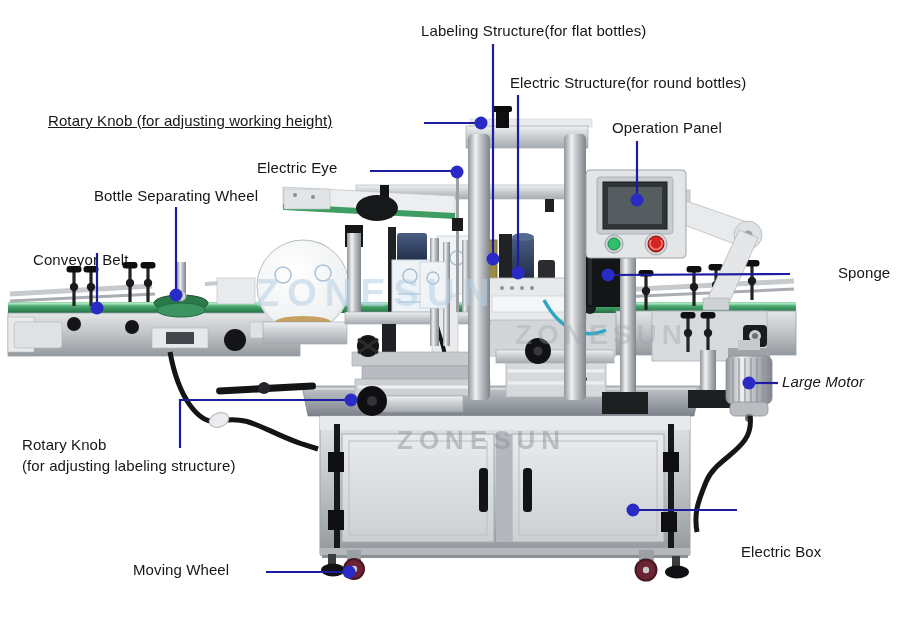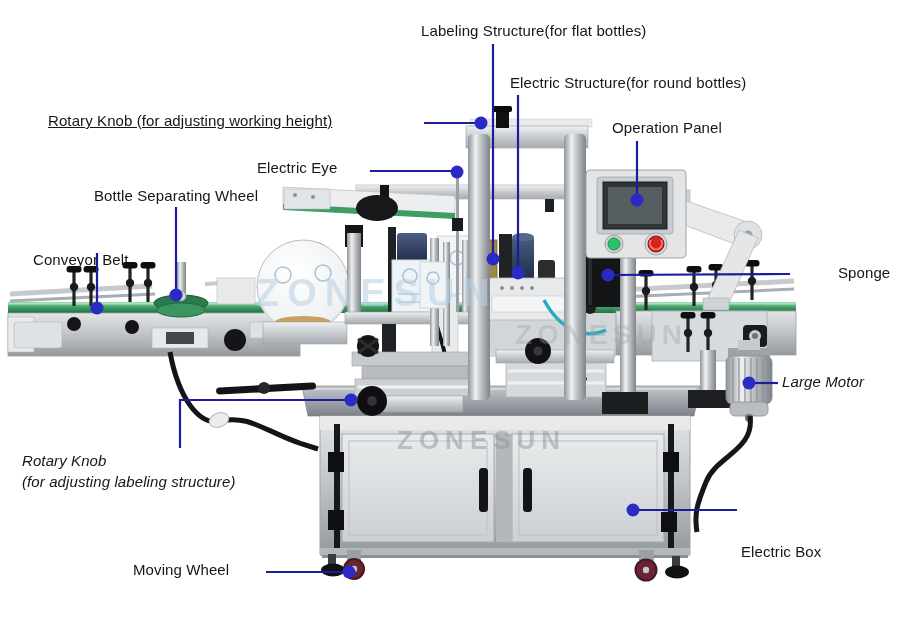--- a/index.html
+++ b/index.html
@@ -10,21 +10,21 @@
          white-space:pre-line;letter-spacing:.1px;}
   .lbl-flat{left:421px;top:20px;}
   .lbl-round{left:510px;top:72px;}
   .lbl-height{left:48px;top:110px;text-decoration:underline;}
   .lbl-panel{left:612px;top:117px;}
   .lbl-eye{left:257px;top:157px;}
   .lbl-sepwheel{left:50px;top:185px;margin-left:44px;}
   .lbl-conveyor{left:33px;top:249px;}
   .lbl-sponge{left:795px;top:262px;margin-left:43px;}
   .lbl-motor{left:782px;top:371px;font-style:italic;}
-  .lbl-knob2{left:22px;top:450px;width:290px;font-style:italic;}
+  .lbl-knob2{left:22px;top:434px;width:290px;}
   .lbl-box{left:741px;top:497px;margin-top:44px;}
   .lbl-moving{left:133px;top:559px;}
 </style>
 </head>
 <body>
 
 <div class="stage">
 
 <svg class="machine-svg" width="900" height="630" viewBox="0 0 900 630">
   <defs>

